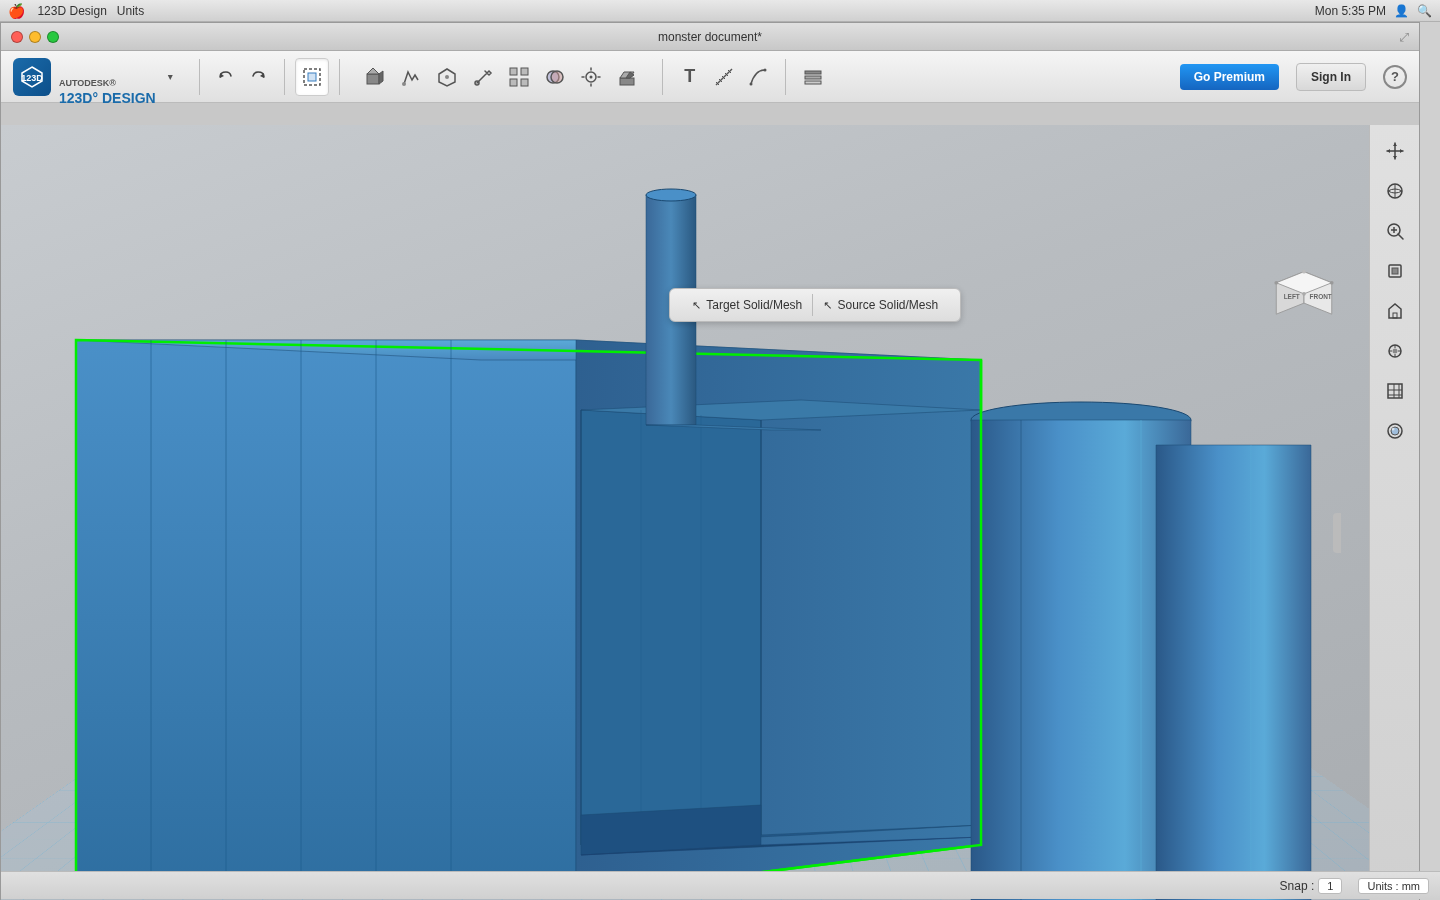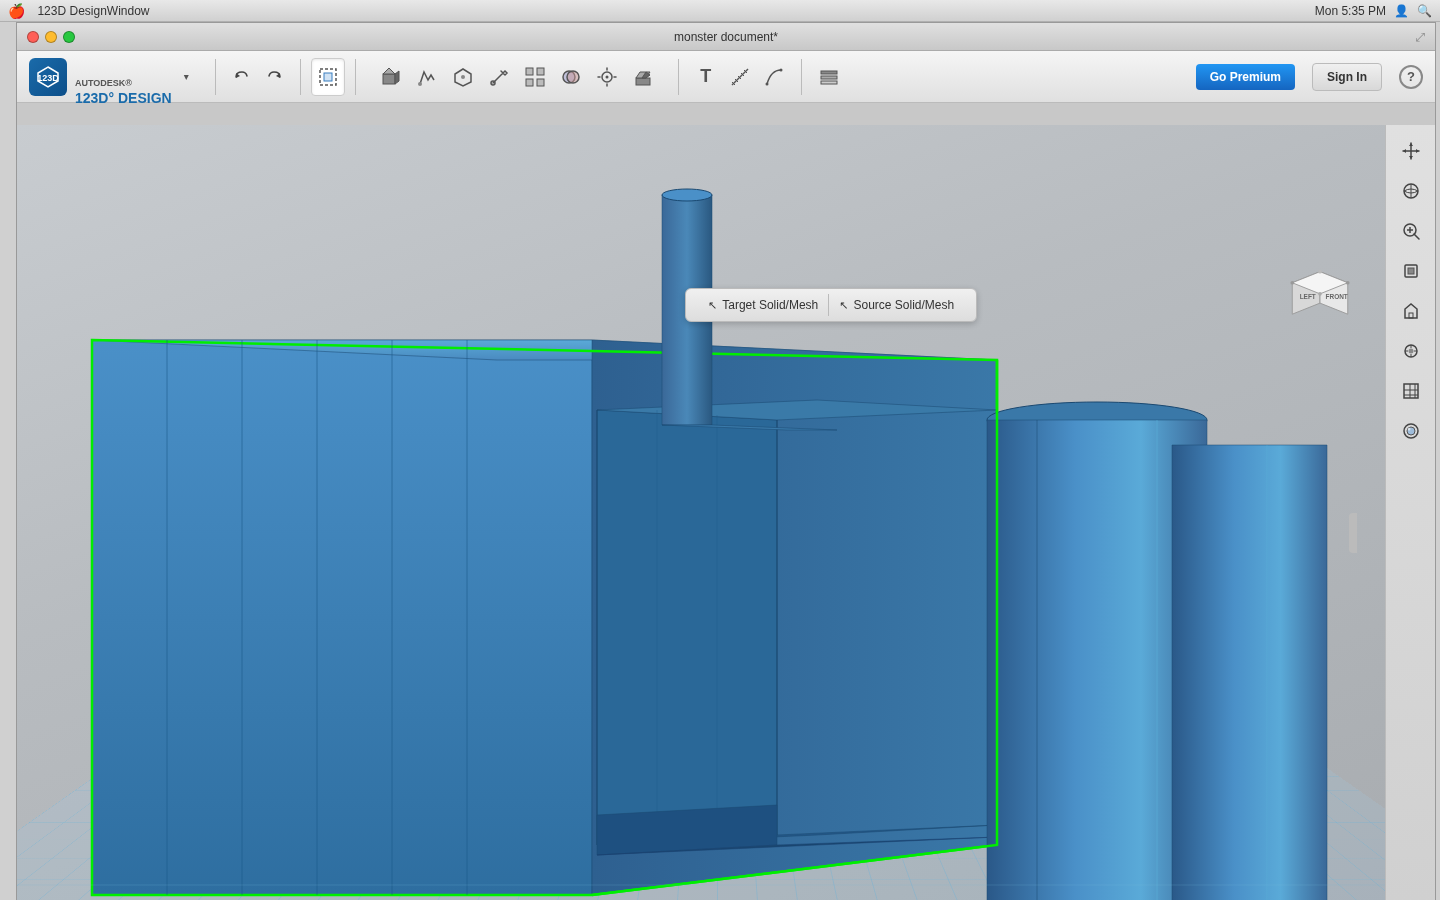--- a/index.html
+++ b/index.html
@@ -25,29 +25,29 @@
       color: #333;
     }
     .mac-titlebar-right {
       display: flex;
       align-items: center;
       gap: 8px;
       font-size: 12px;
       color: #333;
     }
     .apple-logo { font-size: 14px; }
-    .mac-menu-items { display: flex; gap: 0; font-size: 12px; font-weight: 500; }
+    .mac-menu-items { display: flex; gap: 10px; font-size: 12px; font-weight: 500; }
     .mac-menu-item { cursor: pointer; }
     .mac-time { font-size: 12px; font-weight: 500; }
 
     
     .app-window {
       position: absolute;
       top: 22px;
-      left: 16px;
+      left: 0;
       width: 1420px;
       height: 878px;
       background: #c8c8c8;
       border: 1px solid #999;
     }
 
     
     .window-titlebar {
       width: 100%;
       height: 28px;
@@ -256,21 +256,21 @@
     }
   </style>
 </head>
 <body>
 
 <div class="mac-titlebar">
   <div class="mac-titlebar-left">
     <span class="apple-logo">🍎</span>
     <div class="mac-menu-items">
       <span class="mac-menu-item">123D Design</span>
-      <span class="mac-menu-item">Window</span>
+      <span class="mac-menu-item">Units</span>
     </div>
   </div>
   <div class="mac-titlebar-right">
     <span class="mac-time">Mon 5:35 PM</span>
     <span>👤</span>
     <span>🔍</span>
   </div>
 </div>
 
 <div class="app-window">
@@ -607,14 +607,23 @@
     </button>
     <button class="right-btn">
       <svg width="20" height="20" viewBox="0 0 20 20">
         <circle cx="10" cy="10" r="7" fill="none" stroke="#444" stroke-width="1.5"></circle>
         <circle cx="10" cy="10" r="4" fill="rgba(100,160,220,0.5)" stroke="#555" stroke-width="1"></circle>
         <circle cx="8" cy="8" r="1.5" fill="white" opacity="0.6"></circle>
       </svg>
     </button>
   </div>
 
+  <div class="status-bar">
+    <div class="status-item">
+      <span>Snap :</span>
+      <span class="status-box">1</span>
+    </div>
+    <div class="status-item">
+      <span class="status-box">Units : mm</span>
+    </div>
+  </div>
 
 </div>
 
 </body></html>

